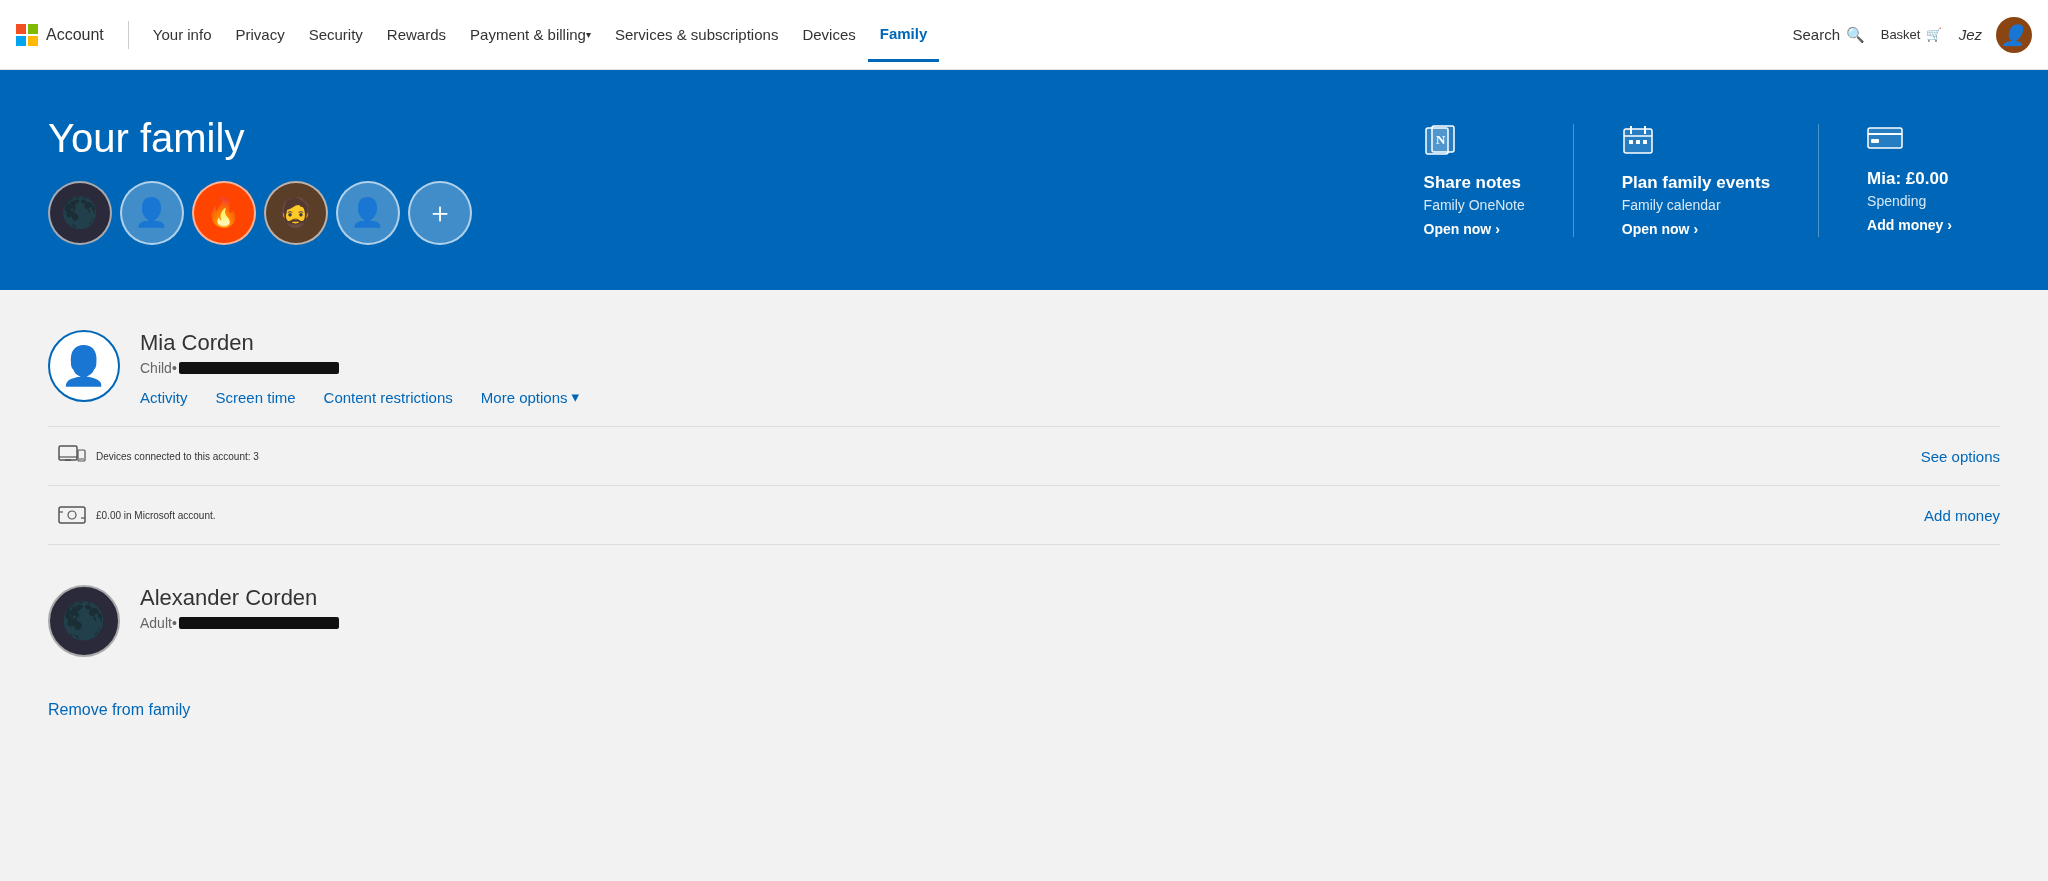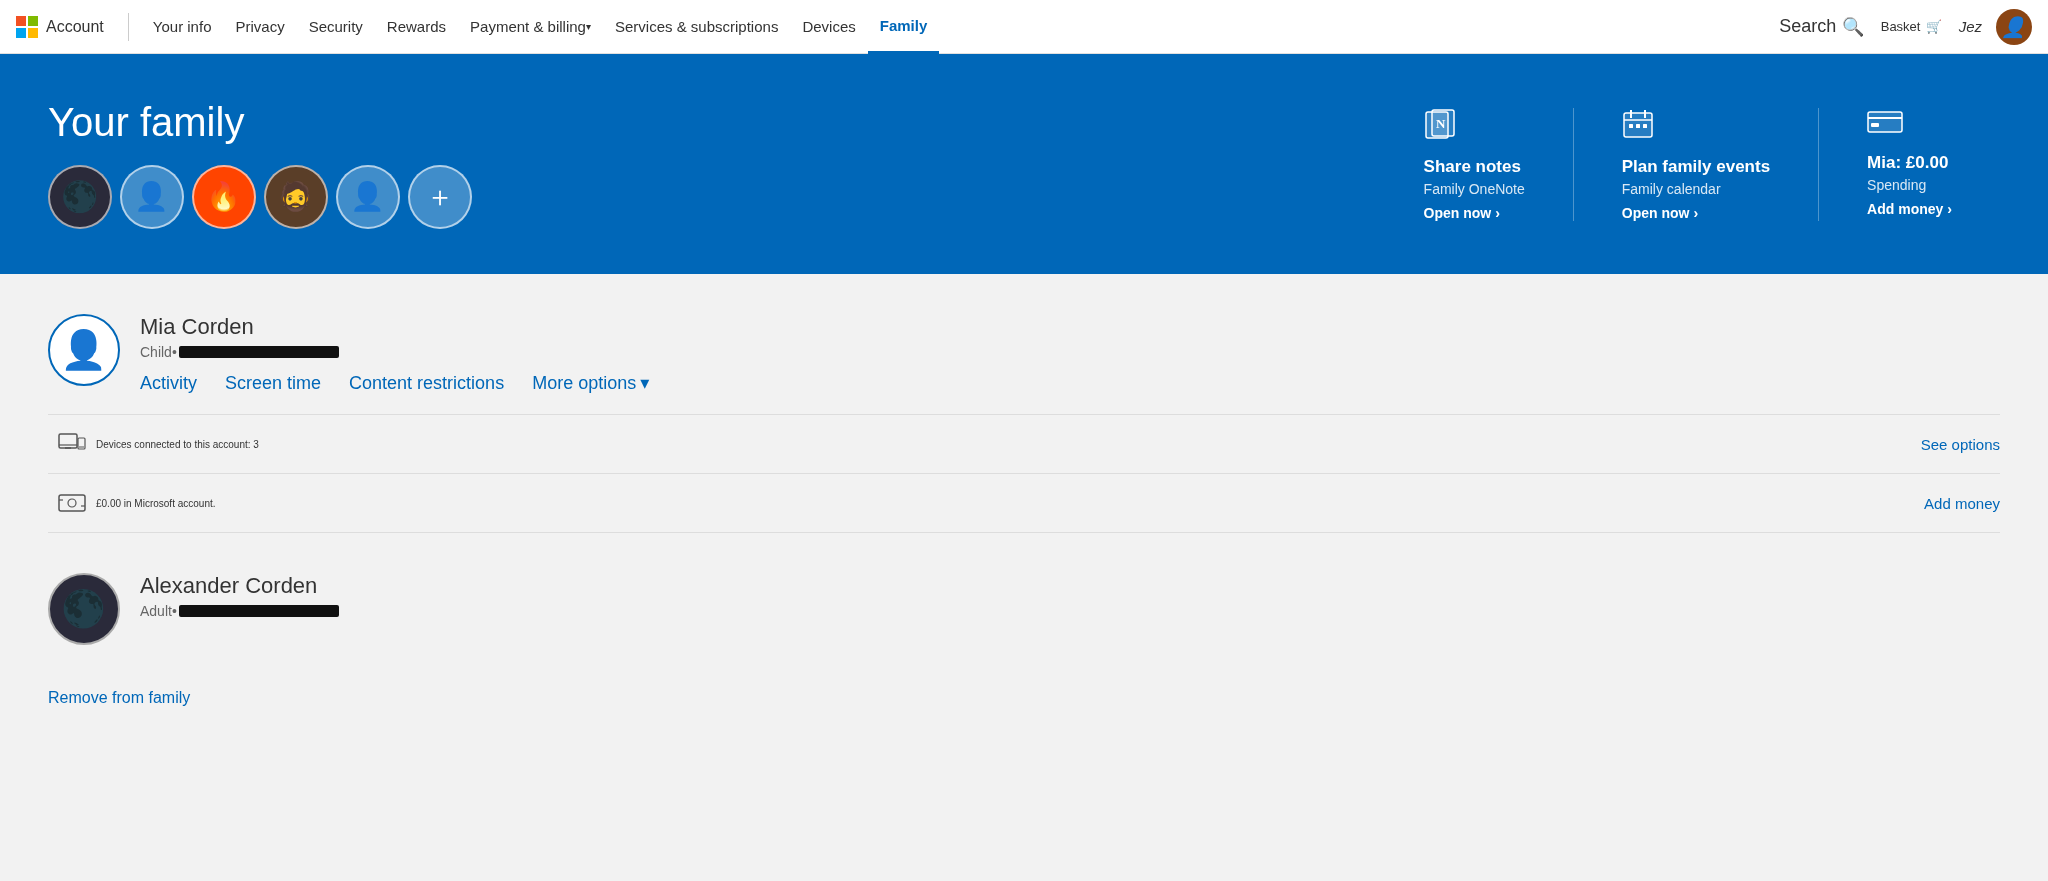--- a/index.html
+++ b/index.html
@@ -3,21 +3,21 @@
   <meta charset="utf-8">
   <style>
     * { margin: 0; padding: 0; box-sizing: border-box; }
     body { font-family: 'Segoe UI', Arial, sans-serif; background: #f2f2f2; min-width: 900px; }
 
     
     .nav {
       display: flex;
       align-items: center;
       background: #fff;
-      height: 54px;
+      height: 70px;
       padding: 0 16px;
       border-bottom: 1px solid #e0e0e0;
       position: relative;
       z-index: 10;
     }
     .nav-logo { display: flex; align-items: center; gap: 8px; margin-right: 8px; }
     .ms-logo { width: 22px; height: 22px; display: grid; grid-template-columns: 1fr 1fr; gap: 2px; }
     .ms-logo span { display: block; }
     .ms-logo .r { background: #f25022; }
     .ms-logo .g { background: #7fba00; }
@@ -33,21 +33,21 @@
       padding: 0 12px;
       height: 54px;
       display: flex;
       align-items: center;
       cursor: pointer;
       white-space: nowrap;
     }
     .nav-link.active { font-weight: 700; border-bottom: 3px solid #0067b8; color: #0067b8; }
     .nav-link.has-arrow::after { content: ' ▾'; font-size: 10px; }
     .nav-right { display: flex; align-items: center; gap: 16px; margin-left: auto; }
-    .nav-search { display: flex; align-items: center; gap: 6px; color: #333; font-size: 18px; cursor: pointer; }
+    .nav-search { display: flex; align-items: center; gap: 6px; color: #333; font-size: 15px; cursor: pointer; }
     .nav-basket { display: flex; align-items: center; gap: 6px; color: #333; font-size: 13px; cursor: pointer; }
     .nav-user { display: flex; align-items: center; gap: 14px; color: #333; font-size: 15px; cursor: pointer; font-style: italic; }
     .nav-avatar { width: 36px; height: 36px; border-radius: 50%; background: #8b4513; overflow: hidden; display: flex; align-items: center; justify-content: center; }
 
     
     .hero {
       background: #0067b8;
       color: #fff;
       padding: 32px 48px;
       display: flex;
@@ -94,21 +94,21 @@
     }
     .member-info { flex: 1; }
     .member-name { font-size: 22px; font-weight: 400; color: #333; margin-bottom: 4px; }
     .member-role { font-size: 14px; color: #666; display: flex; align-items: center; }
     .member-email-redacted {
       display: inline-block;
       width: 160px; height: 12px;
       background: #111; border-radius: 2px; vertical-align: middle; margin-left: 2px;
     }
     .member-links { display: flex; align-items: center; gap: 28px; margin-top: 12px; }
-    .member-link { font-size: 18px; color: #0067b8; cursor: pointer; text-decoration: none; }
+    .member-link { font-size: 15px; color: #0067b8; cursor: pointer; text-decoration: none; }
     .member-link.more { display: flex; align-items: center; gap: 4px; }
 
     
     .info-rows { border-top: 1px solid #ddd; }
     .info-row {
       display: flex; align-items: center;
       border-bottom: 1px solid #ddd;
       padding: 18px 0;
     }
     .info-row-icon { width: 48px; flex-shrink: 0; display: flex; align-items: center; justify-content: center; color: #555; font-size: 20px; }

